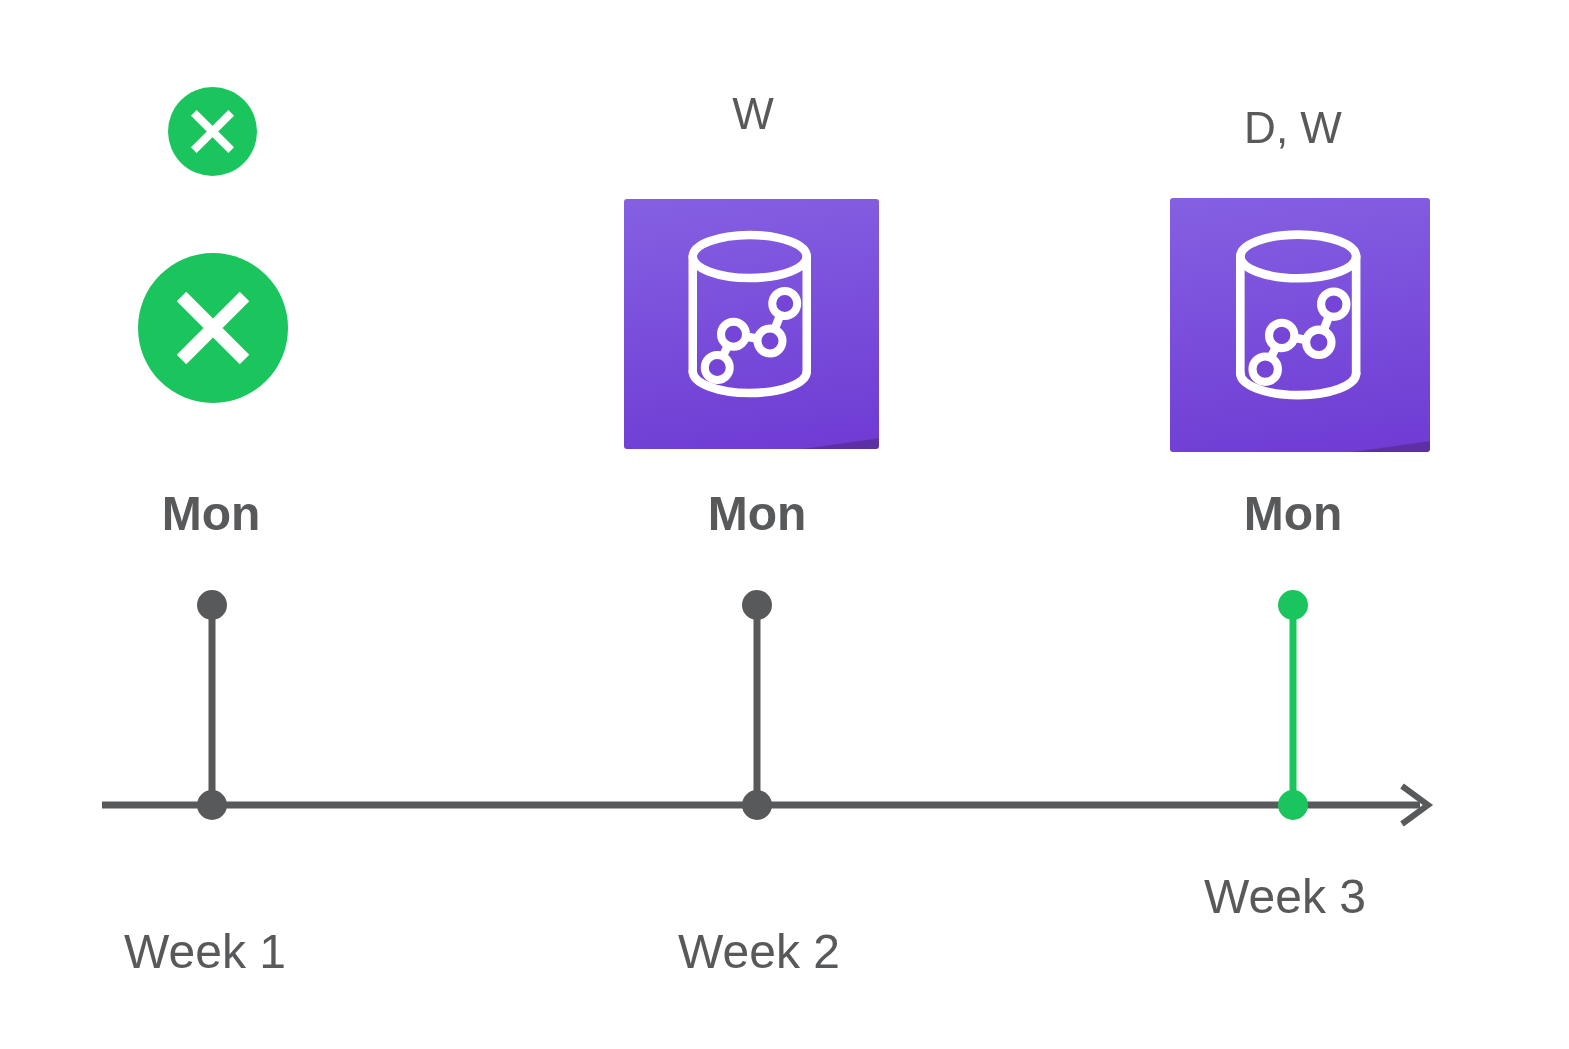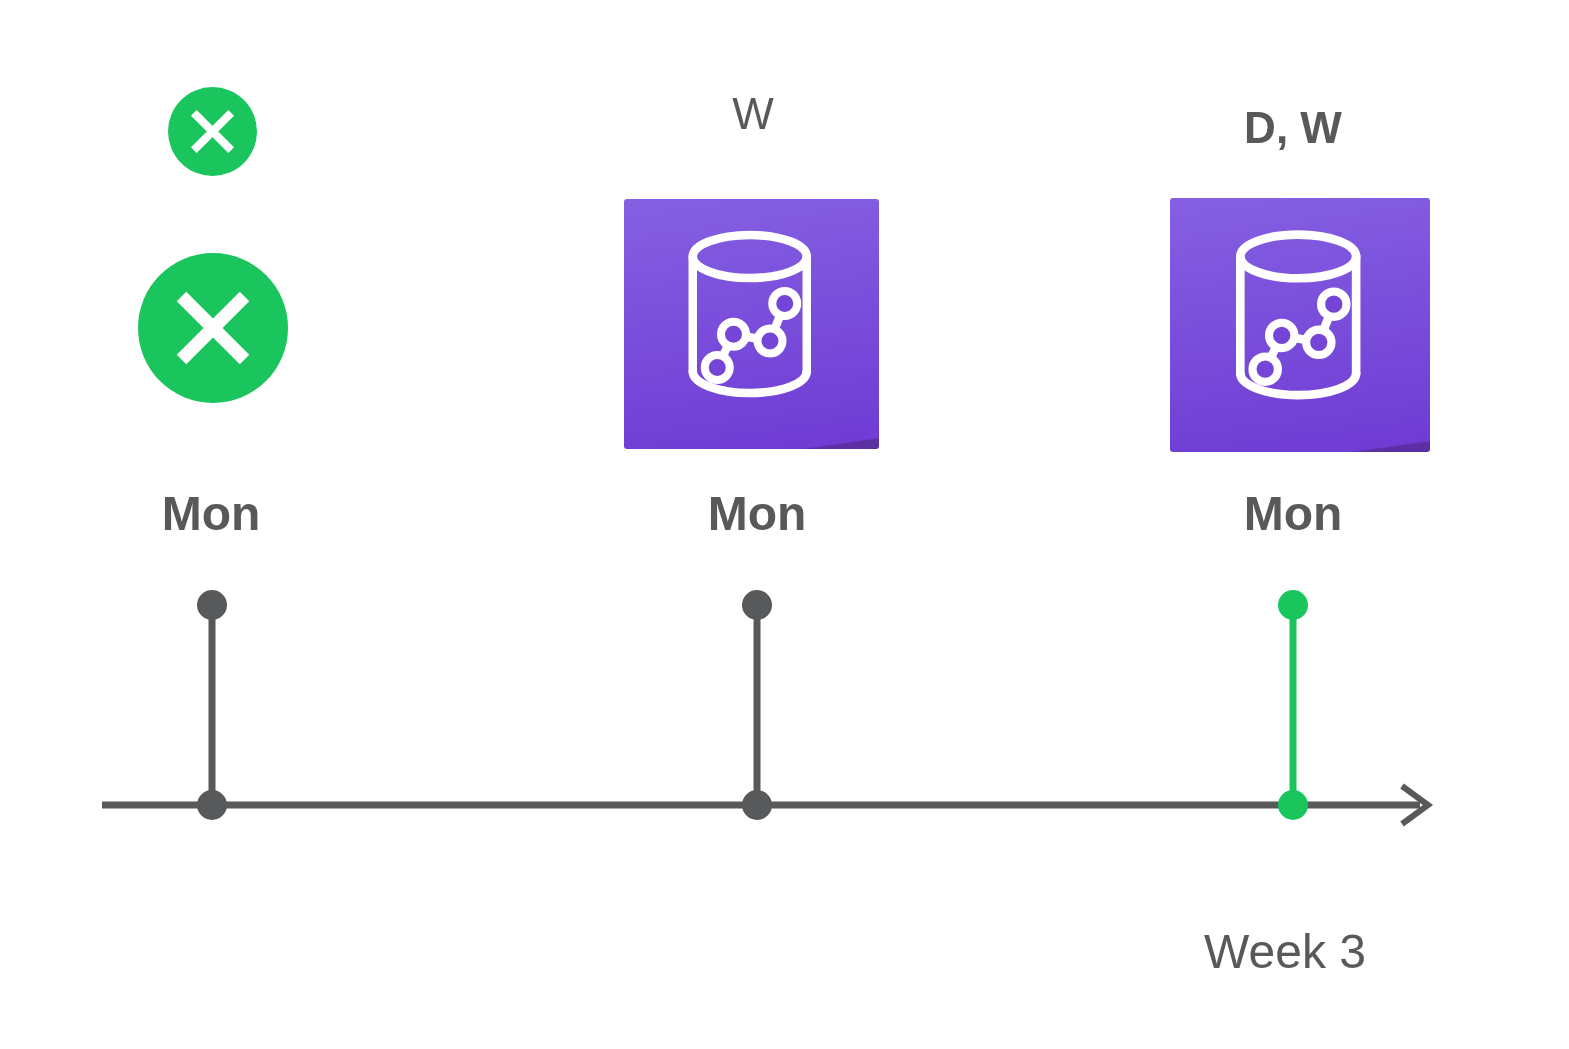--- a/index.html
+++ b/index.html
@@ -85,21 +85,21 @@
       <path class="stroke" d="M72.1 23 L72.1 69"></path>
       <path class="stroke" d="M26.5 69 A22.8 8.6 0 0 0 72.1 69"></path>
       <polyline class="stroke" points="36.3,67.4 42.8,54.1 57.4,56.8 63.3,41.8"></polyline>
       <circle class="node" cx="36.3" cy="67.4" r="5"></circle>
       <circle class="node" cx="42.8" cy="54.1" r="5"></circle>
       <circle class="node" cx="57.4" cy="56.8" r="5"></circle>
       <circle class="node" cx="63.3" cy="41.8" r="5"></circle>
     </svg>
   </div>
 
-  <div class="label annotation" style="left:1293px;top:106px;font-weight:bold;">D, W</div>
+  <div class="label annotation" style="left:1293px;top:106px;">D, W</div>
   <div class="dbicon" style="left:1170px;top:198px;width:260px;height:254px;">
     <svg viewBox="0 0 100 100">
       <ellipse class="stroke" cx="49.3" cy="23" rx="22.8" ry="8.6"></ellipse>
       <path class="stroke" d="M26.5 23 L26.5 69"></path>
       <path class="stroke" d="M72.1 23 L72.1 69"></path>
       <path class="stroke" d="M26.5 69 A22.8 8.6 0 0 0 72.1 69"></path>
       <polyline class="stroke" points="36.3,67.4 42.8,54.1 57.4,56.8 63.3,41.8"></polyline>
       <circle class="node" cx="36.3" cy="67.4" r="5"></circle>
       <circle class="node" cx="42.8" cy="54.1" r="5"></circle>
       <circle class="node" cx="57.4" cy="56.8" r="5"></circle>
@@ -126,15 +126,17 @@
       <circle class="dot-gray" cx="757" cy="605" r="15"></circle>
       <circle class="dot-gray" cx="757" cy="805" r="15"></circle>
     </g>
     <g>
       <line class="stem-green" x1="1293" y1="605" x2="1293" y2="805"></line>
       <circle class="dot-green" cx="1293" cy="605" r="15"></circle>
       <circle class="dot-green" cx="1293" cy="805" r="15"></circle>
     </g>
   </svg>
 
-  <div class="label week-label" style="left:1285px;top:928px;text-align:right;">Week 3</div>
+  <div class="label week-label" style="left:205px;top:928px;">Week 1</div>
+  <div class="label week-label" style="left:759px;top:928px;">Week 2</div>
+  <div class="label week-label" style="left:1285px;top:873px;text-align:right;">Week 3</div>
 
 </div>
 
 </body></html>

